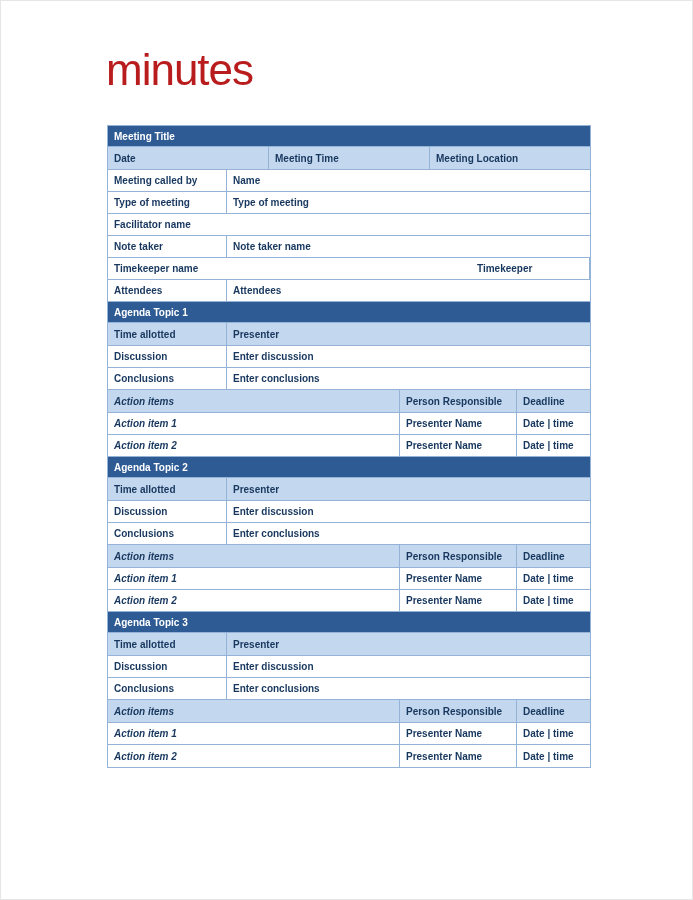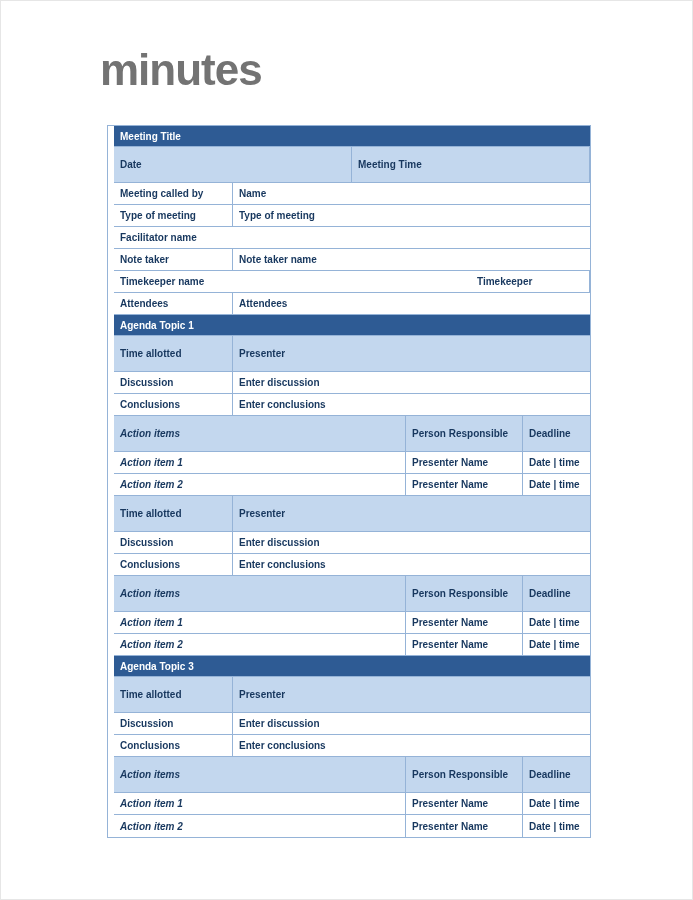--- a/index.html
+++ b/index.html
@@ -6,48 +6,47 @@
   .page {
     position:relative;
     width:693px; height:900px;
     background:#ffffff;
     box-shadow: inset 0 0 0 1px #e6e6e6;
     font-family:"Liberation Sans", sans-serif;
     overflow:hidden;
   }
   .doc-title {
     position:absolute;
-    left:100px; top:48px;
+    left:106px; top:48px;
     font-size:44px;
-    font-weight:700;
-    color:#737373;
+    font-weight:400;
+    color:#b91c1c;
     letter-spacing:-1px;
     line-height:1;
   }
   .minutes-table {
     position:absolute;
     left:107px; top:125px;
     width:484px;
     border:1px solid #95b3d7;
     box-sizing:border-box;
-    padding-left:6px;
   }
   .row {
     display:flex;
     box-sizing:border-box;
     border-bottom:1px solid #95b3d7;
   }
   .row:last-child { border-bottom:none; }
   .row.dark {
     background:#2e5b94;
     height:21px;
   }
   .row.light {
     background:#c3d7ee;
-    height:36px;
+    height:23px;
   }
   .row.white {
     background:#ffffff;
     height:22px;
   }
   .cell {
     display:flex;
     align-items:center;
     padding-left:6px;
     box-sizing:border-box;
@@ -79,20 +78,21 @@
 
   <div class="minutes-table">
 
     <div class="row dark">
       <div class="cell full">Meeting Title</div>
     </div>
 
     <div class="row light">
       <div class="cell third sep">Date</div>
       <div class="cell third sep">Meeting Time</div>
+      <div class="cell third">Meeting Location</div>
     </div>
 
     <div class="row white">
       <div class="cell label sep">Meeting called by</div>
       <div class="cell rest">Name</div>
     </div>
     <div class="row white">
       <div class="cell label sep">Type of meeting</div>
       <div class="cell rest">Type of meeting</div>
     </div>
@@ -136,20 +136,23 @@
       <div class="cell action sep">Action item 1</div>
       <div class="cell person sep">Presenter Name</div>
       <div class="cell deadline">Date | time</div>
     </div>
     <div class="row white">
       <div class="cell action sep">Action item 2</div>
       <div class="cell person sep">Presenter Name</div>
       <div class="cell deadline">Date | time</div>
     </div>
 
+    <div class="row dark">
+      <div class="cell full">Agenda Topic 2</div>
+    </div>
     <div class="row light">
       <div class="cell label sep">Time allotted</div>
       <div class="cell rest">Presenter</div>
     </div>
     <div class="row white">
       <div class="cell label sep">Discussion</div>
       <div class="cell rest">Enter discussion</div>
     </div>
     <div class="row white">
       <div class="cell label sep">Conclusions</div>

